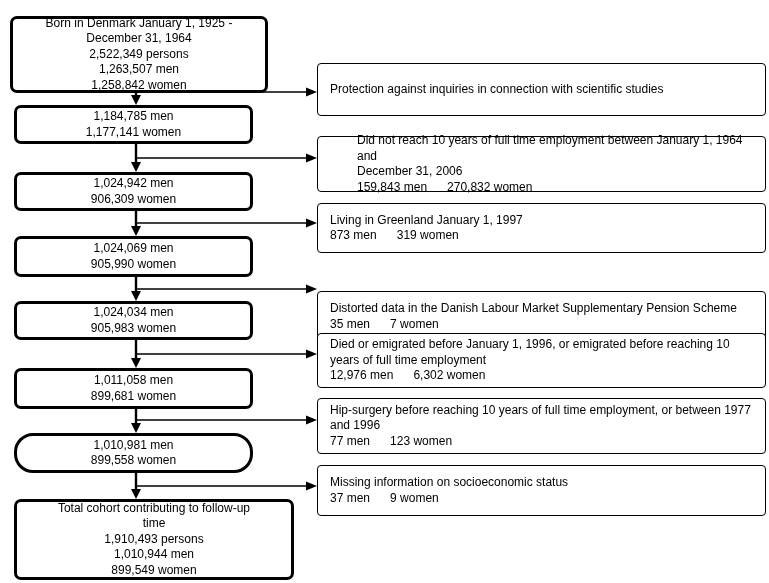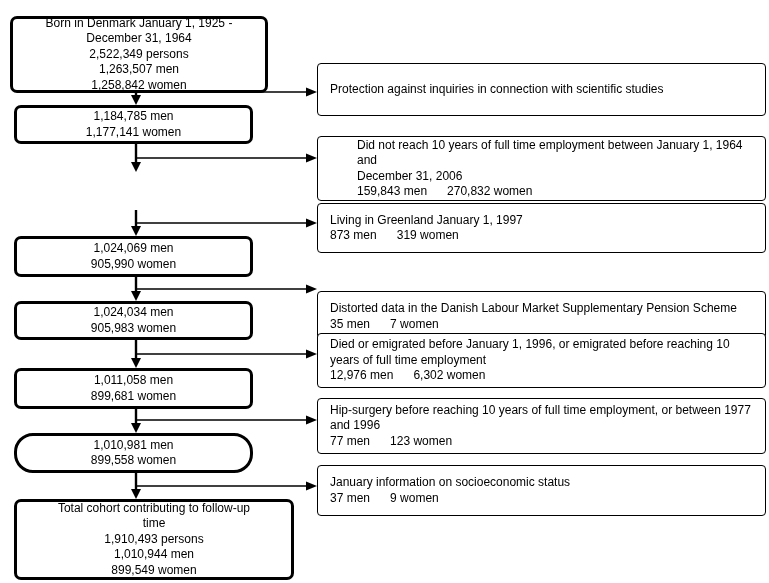--- a/index.html
+++ b/index.html
@@ -121,20 +121,24 @@
 2,522,349 persons
 1,263,507 men
 1,258,842 women</div>
   </div>
 
   <div class="cohort-box" style="left:14px; top:105px; width:239px; height:39px;">
     <div class="cohort-text">1,184,785 men
 1,177,141 women</div>
   </div>
 
+  <div class="cohort-box" style="left:14px; top:172px; width:239px; height:39px;">
+    <div class="cohort-text">1,024,942 men
+906,309 women</div>
+  </div>
 
   <div class="cohort-box" style="left:14px; top:236px; width:239px; height:41px;">
     <div class="cohort-text">1,024,069 men
 905,990 women</div>
   </div>
 
   <div class="cohort-box" style="left:14px; top:301px; width:239px; height:39px;">
     <div class="cohort-text">1,024,034 men
 905,983 women</div>
   </div>
@@ -154,21 +158,21 @@
 time
 1,910,493 persons
 1,010,944 men
 899,549 women</div>
   </div>
 
   <div class="exclusion-box" style="top:63px; height:53px;">
     <div class="exclusion-text">Protection against inquiries in connection with scientific studies</div>
   </div>
 
-  <div class="exclusion-box" style="top:136px; height:65px;padding-left:39px;">
+  <div class="exclusion-box" style="top:136px; height:56px;padding-left:39px;">
     <div class="exclusion-text">Did not reach 10 years of full time employment between January 1, 1964 and
 December 31, 2006</div>
     <div class="exclusion-counts">
       <span class="count-men">159,843 men</span><span>270,832 women</span>
     </div>
   </div>
 
   <div class="exclusion-box" style="top:203px; height:50px;padding-left:12px;">
     <div class="exclusion-text">Living in Greenland January 1, 1997</div>
     <div class="exclusion-counts">
@@ -193,19 +197,19 @@
 
   <div class="exclusion-box" style="top:398px; height:56px;">
     <div class="exclusion-text">Hip-surgery before reaching 10 years of full time employment, or between 1977
 and 1996</div>
     <div class="exclusion-counts">
       <span class="count-men">77 men</span><span>123 women</span>
     </div>
   </div>
 
   <div class="exclusion-box" style="top:465px; height:51px;">
-    <div class="exclusion-text">January information on socioeconomic status</div>
+    <div class="exclusion-text">Missing information on socioeconomic status</div>
     <div class="exclusion-counts">
       <span class="count-men">37 men</span><span>9 women</span>
     </div>
   </div>
 
 </div>
 
 </body></html>

